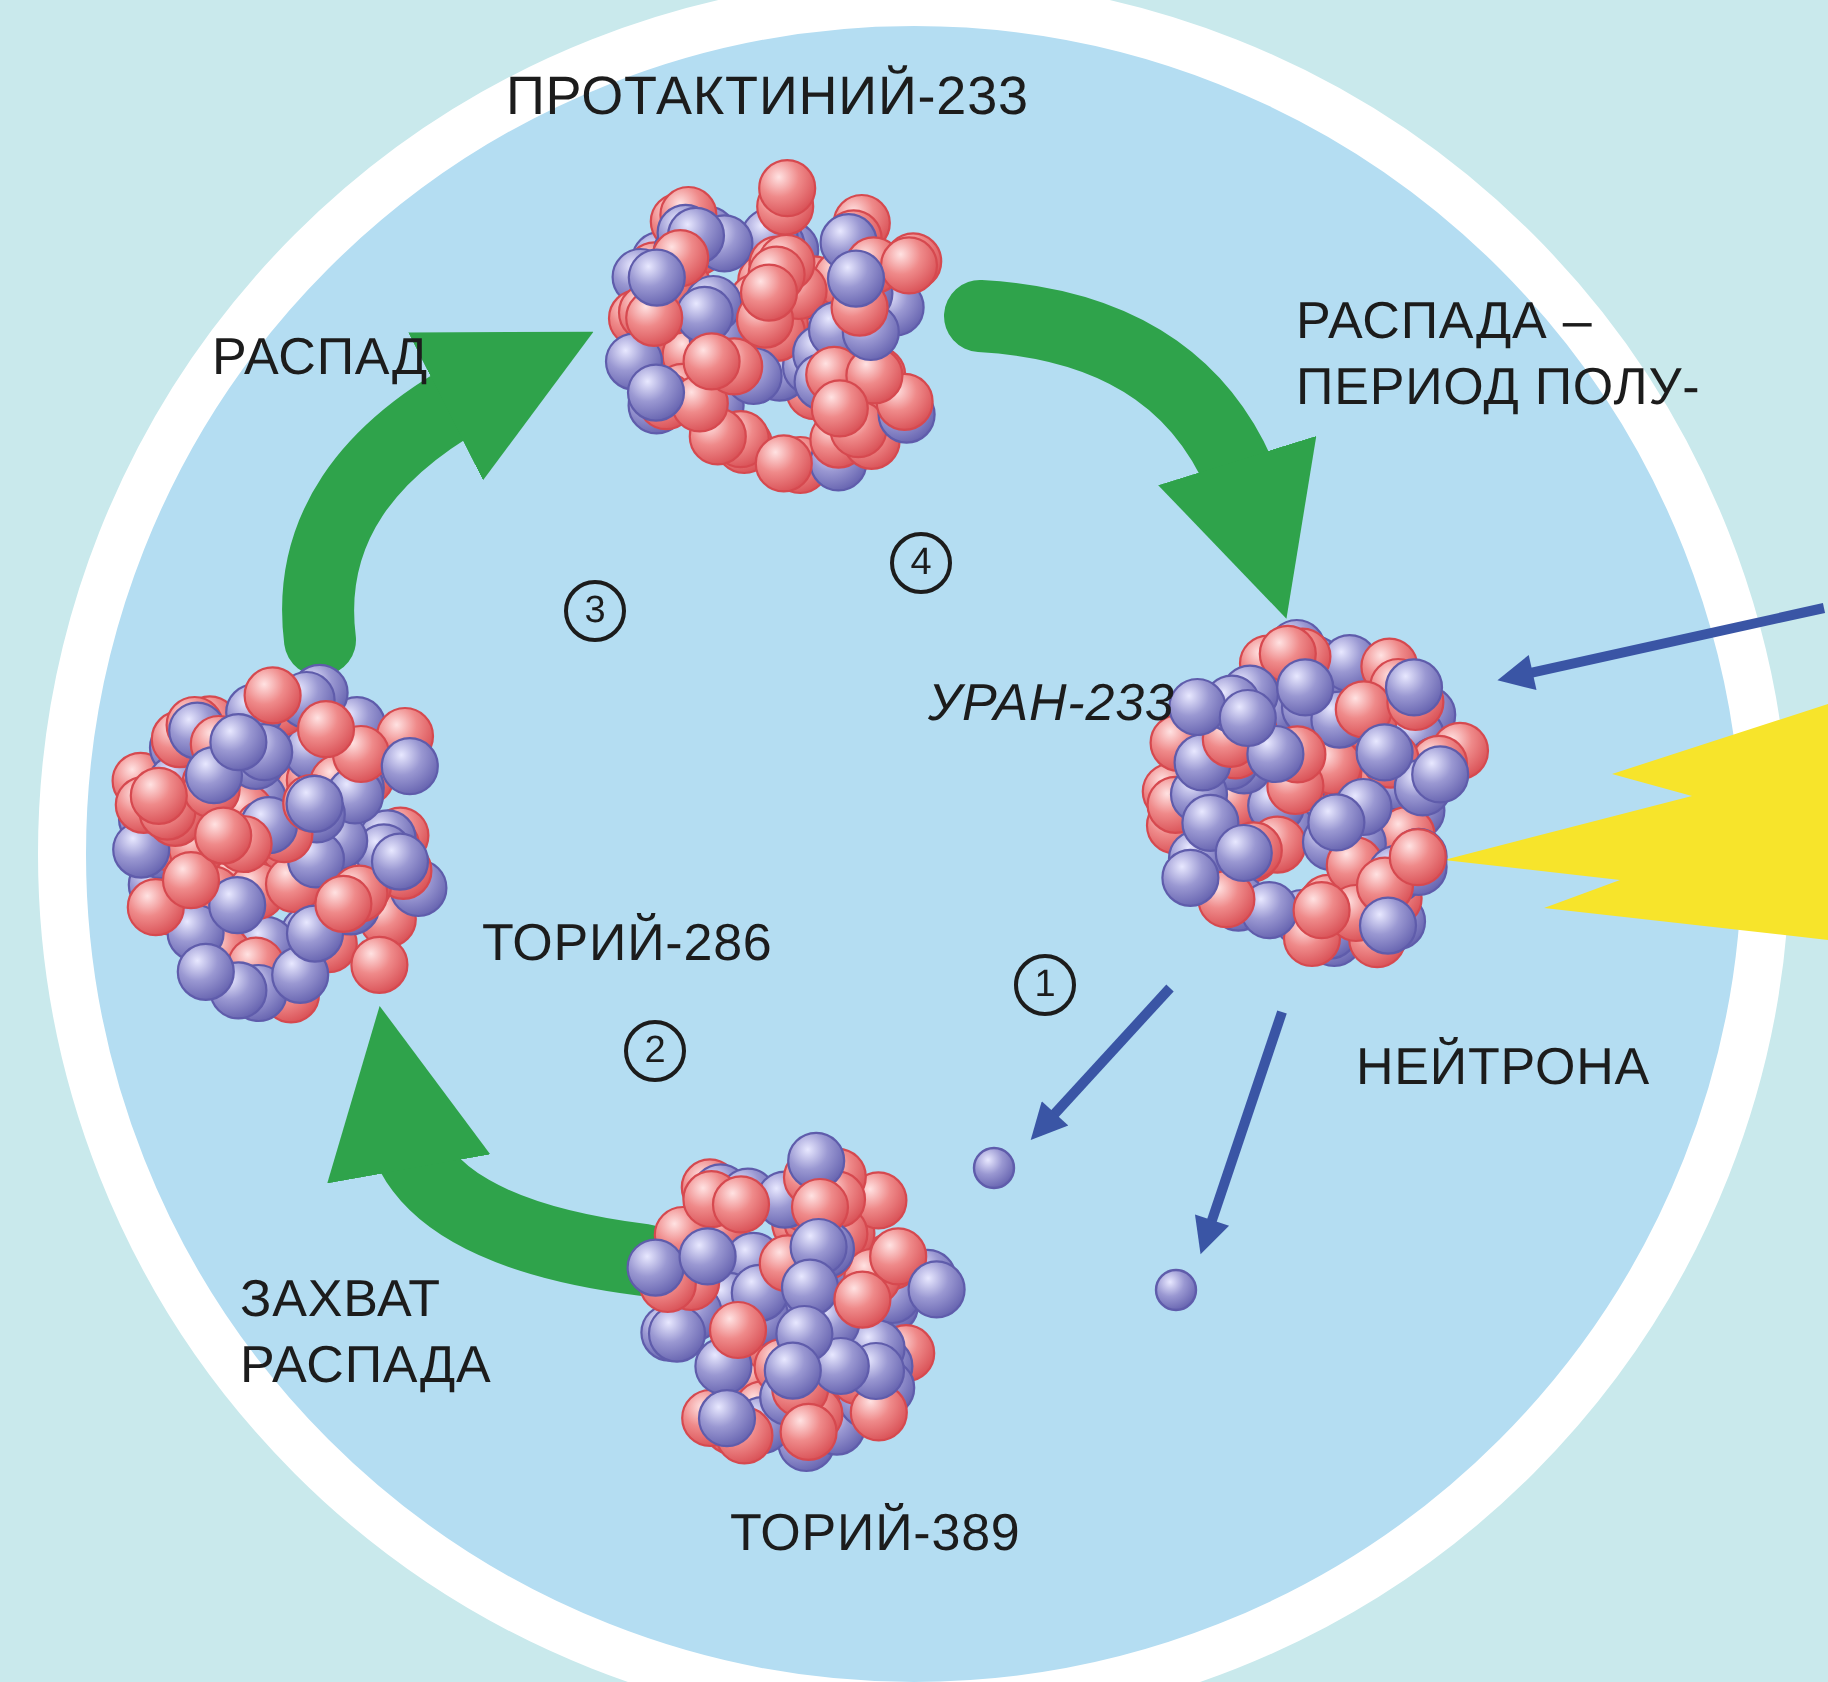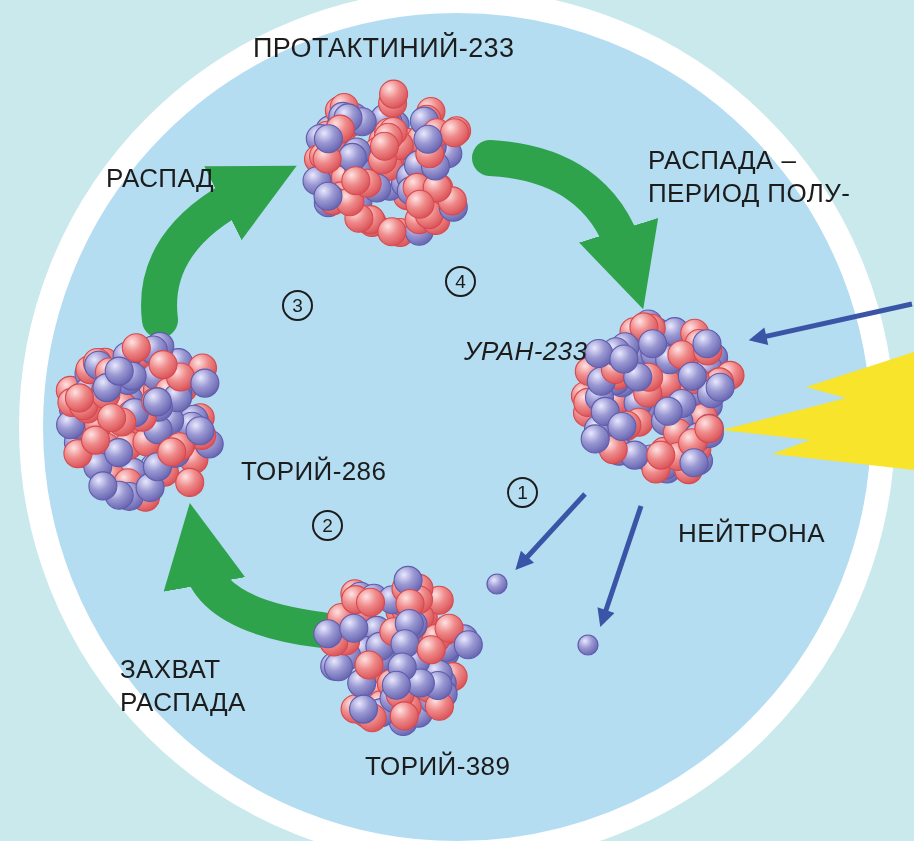--- a/index.html
+++ b/index.html
@@ -487,21 +487,21 @@
     <div>РАСПАДА –</div>
     <div>ПЕРИОД ПОЛУ-</div>
   </div>
 
   <div class="label" style="left:464px; top:335px;font-style:italic;">УРАН-233</div>
 
   <div class="label" style="left:241px; top:455px;">ТОРИЙ-286</div>
 
   <div class="label" style="left:678px; top:517px;">НЕЙТРОНА</div>
 
-  <div class="label" style="left:120px; top:633px;margin-top:20px;">
+  <div class="label" style="left:120px; top:633px;">
     <div>ЗАХВАТ</div>
     <div>РАСПАДА</div>
   </div>
 
   <div class="label" style="left:365px; top:750px;">ТОРИЙ-389</div>
 
   <div class="step" style="left:507px; top:477px;">1</div>
   <div class="step" style="left:312px; top:510px;">2</div>
   <div class="step" style="left:282px; top:290px;">3</div>
   <div class="step" style="left:445px; top:266px;">4</div>

